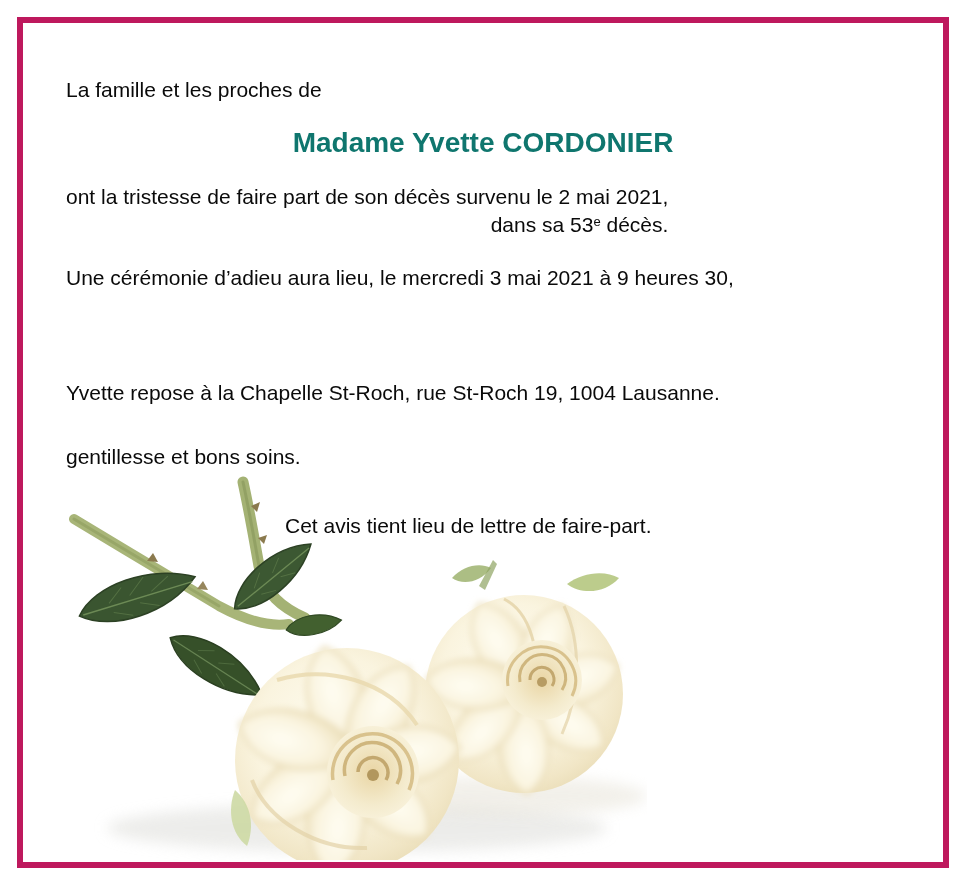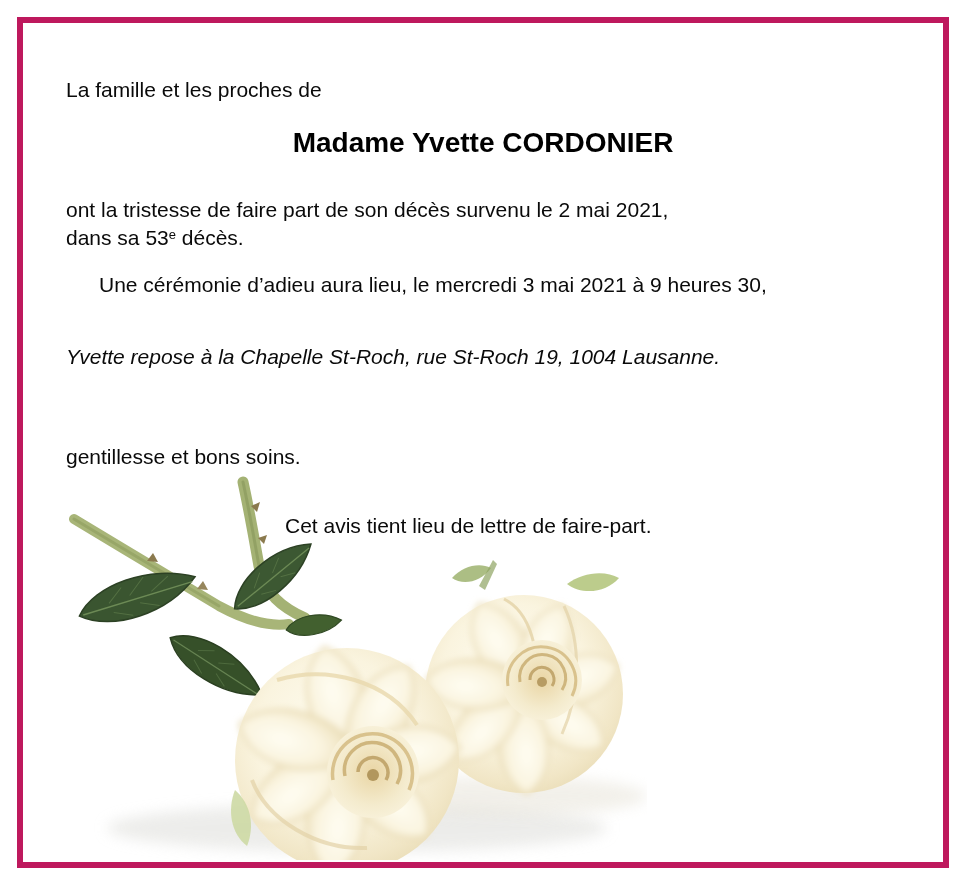--- a/index.html
+++ b/index.html
@@ -28,26 +28,26 @@
   }
   .intro{top:53px;}
   .name{
     position:absolute;
     top:104px;left:0;width:100%;
     margin:0;
     text-align:center;
     font-size:28px;
     font-weight:bold;
     line-height:32px;
-    color:#000000;
+    color:#0f766e;
     white-space:nowrap;
   }
-  .p-death{top:173px;}
-  .p-ceremony{top:248px;margin-left:33px;}
-  .p-repose{top:320px;font-style:italic;}
+  .p-death{top:160px;text-align:right;}
+  .p-ceremony{top:241px;}
+  .p-repose{top:356px;}
   .p-thanks{top:392px;}
   .closing{top:489px;left:262px;}
   sup.age{
     font-size:13px;
     line-height:0;
     vertical-align:6px;
   }
   .roses{
     position:absolute;
     left:4px;bottom:2px;

